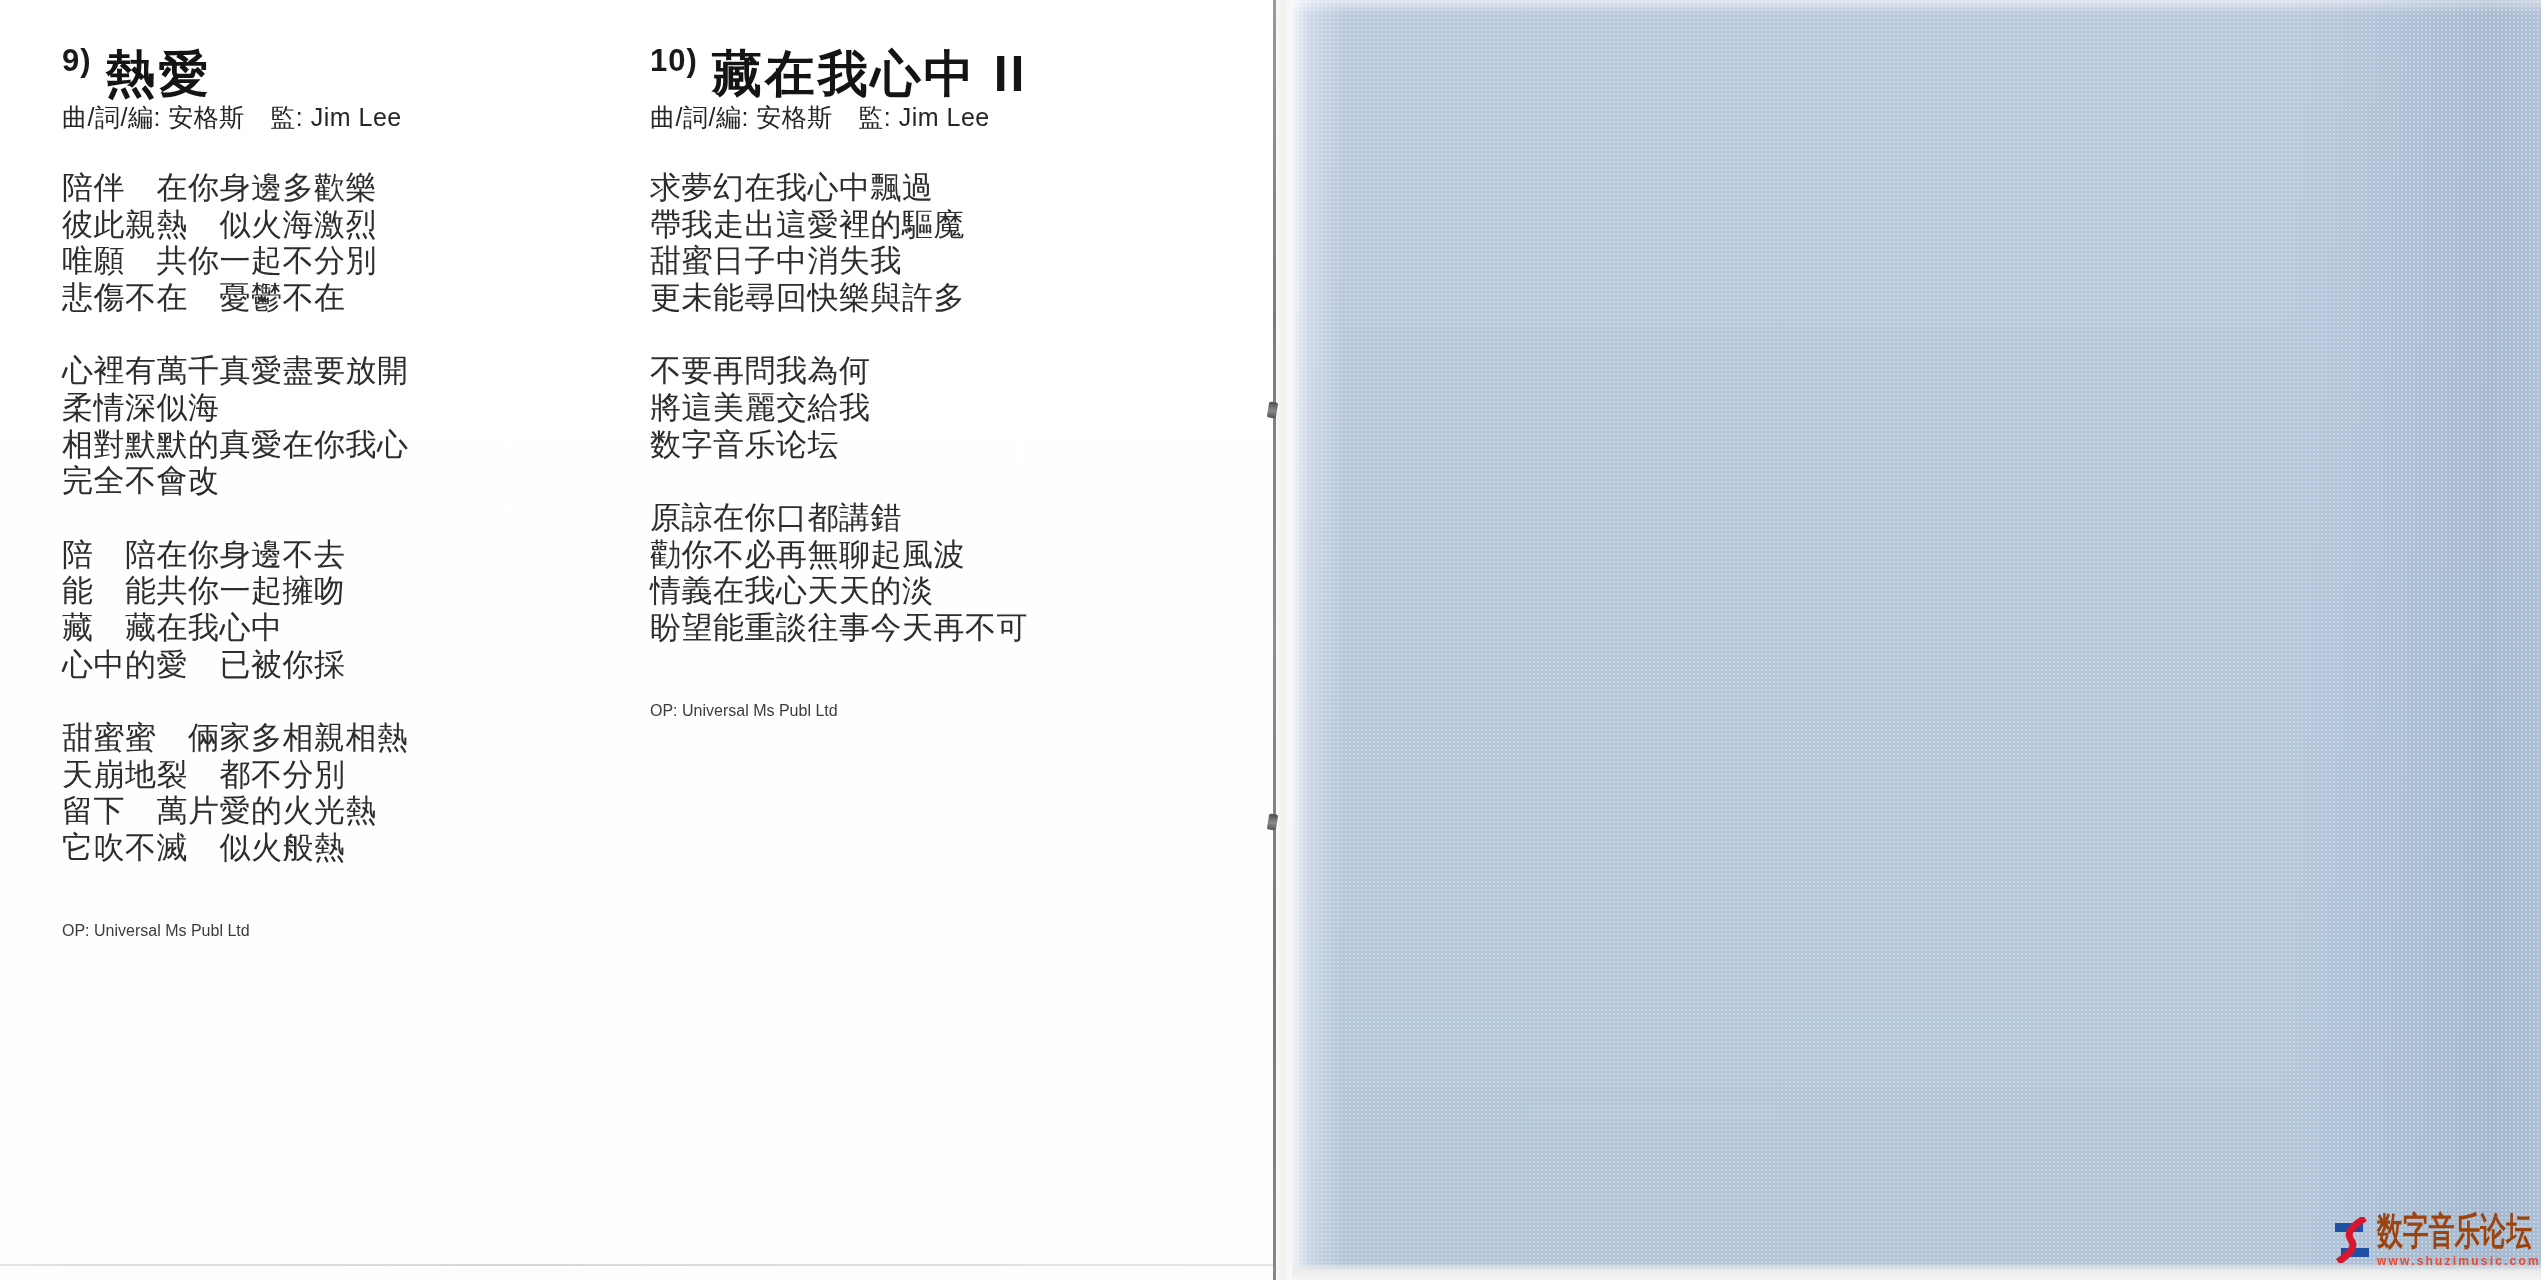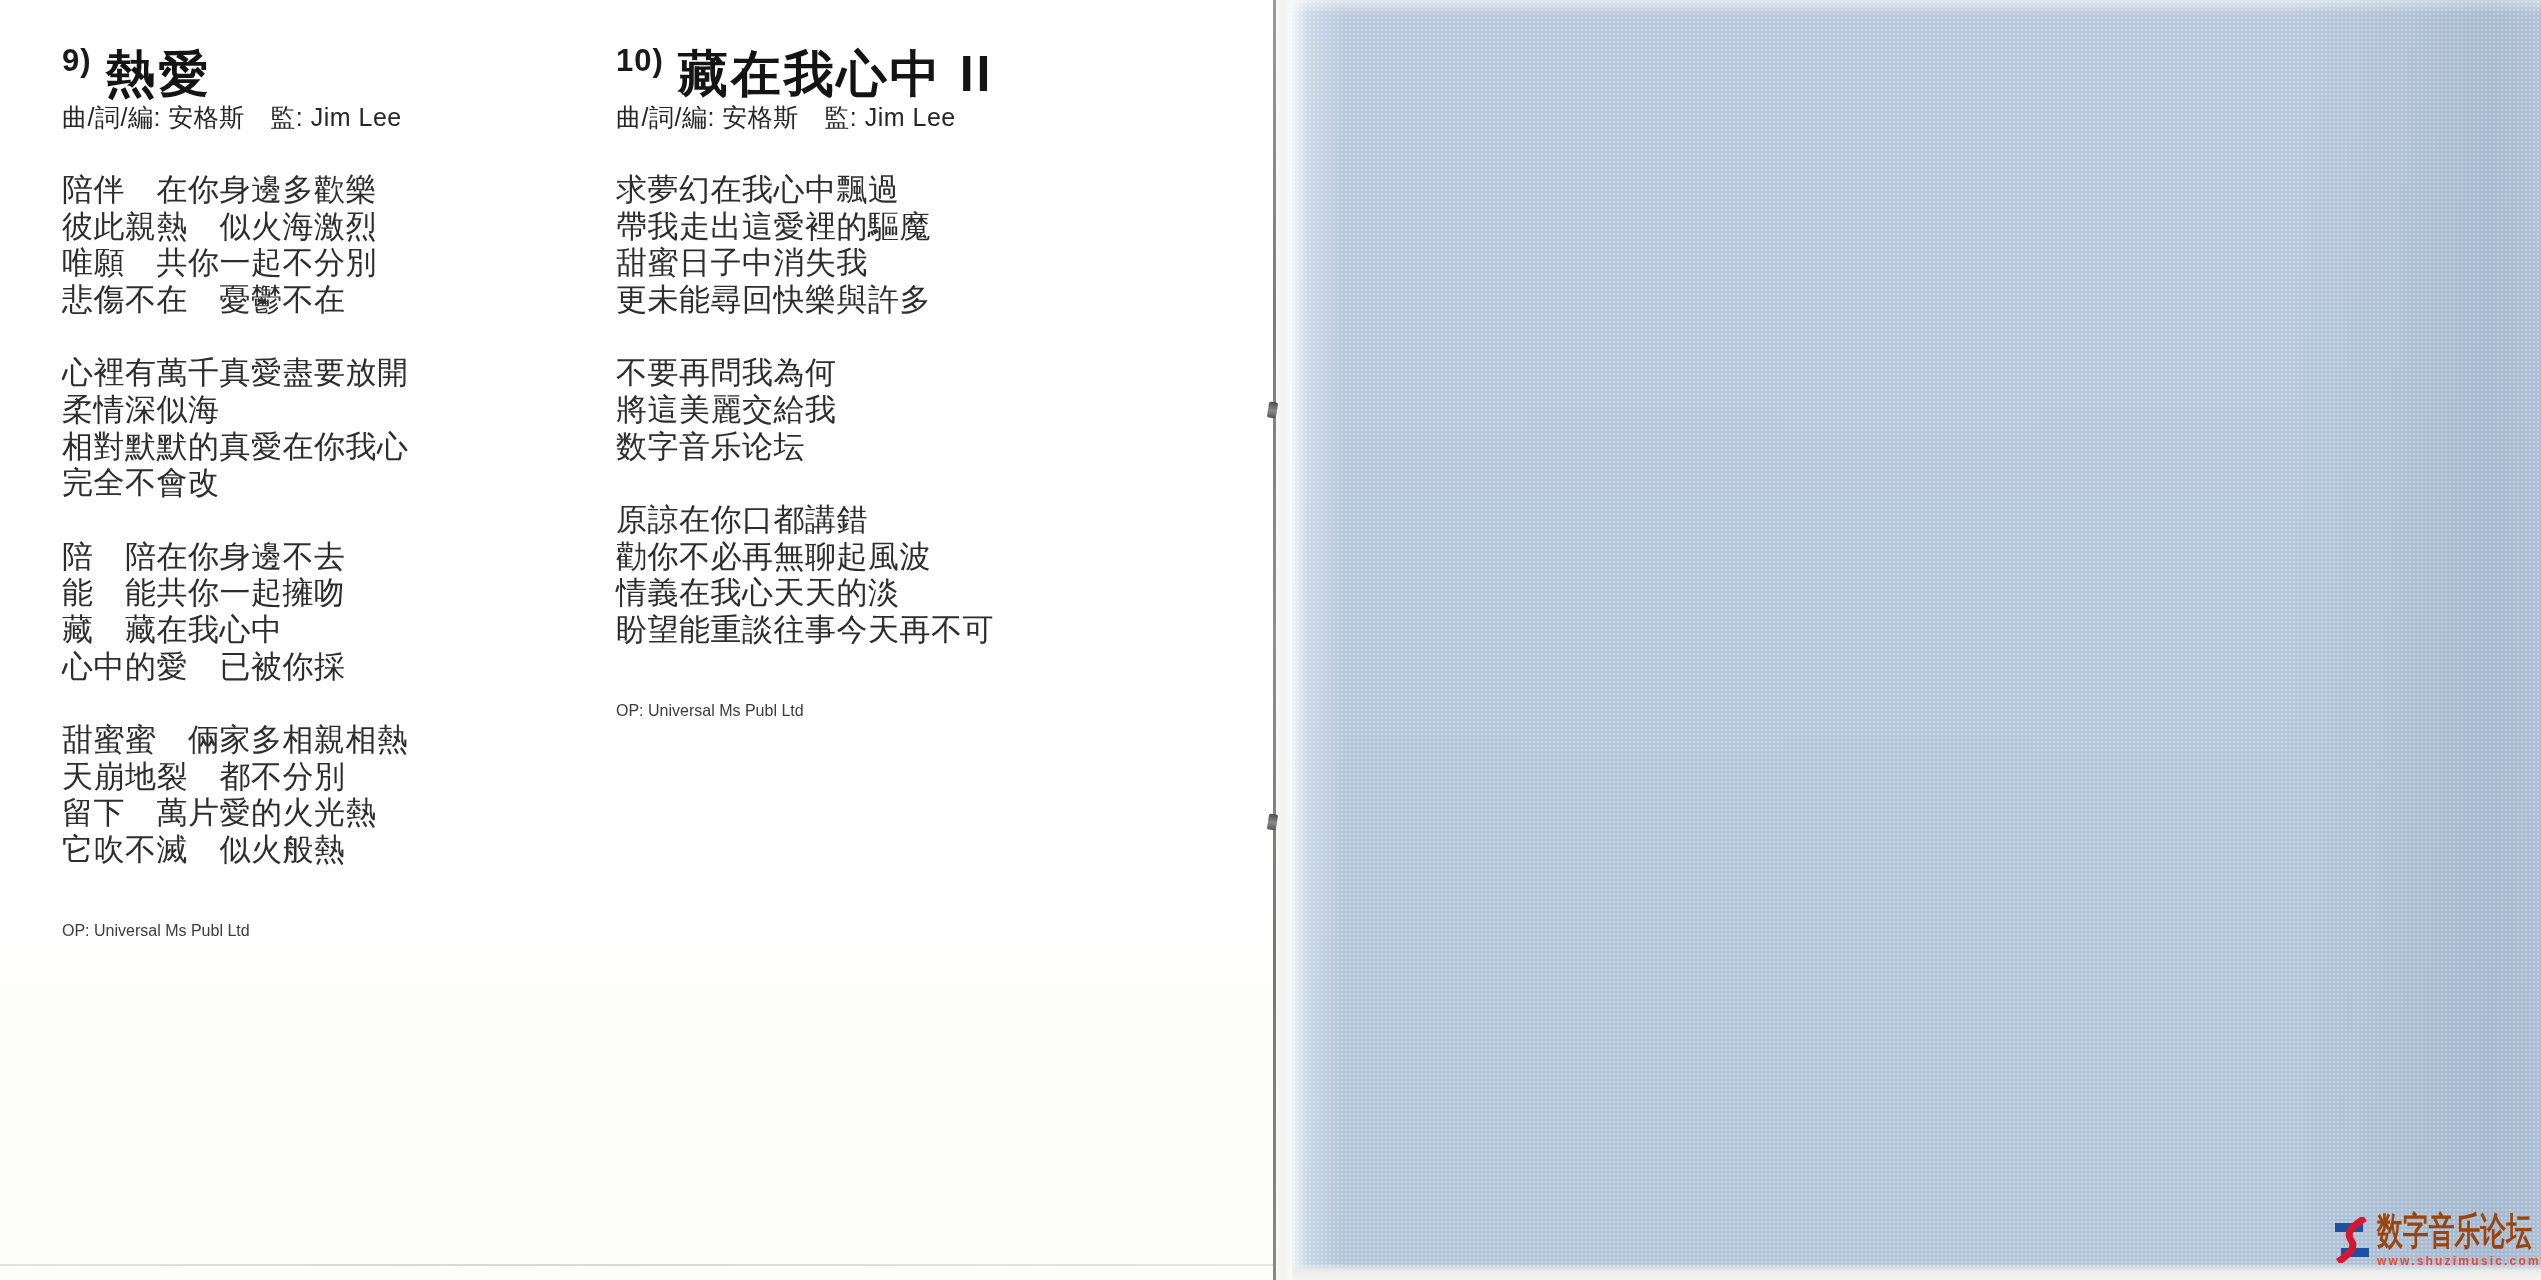--- a/index.html
+++ b/index.html
@@ -18,35 +18,35 @@
     background:linear-gradient(180deg,#ffffff 0,#fefefe 60%,#fdfdfc 100%);
   }
   .page-bottom-line {
     position:absolute; left:0; top:1264px; width:1274px; height:2px;
     background:linear-gradient(90deg,#e2e2e0,#d7d7d5 40%,#e6e6e4);
   }
 
   
   .song { position:absolute; top:40px; }
   .song-1 { left:62px;  width:560px; }
-  .song-2 { left:616px; width:620px; }
+  .song-2 { left:650px; width:620px; }
 
   .song-header { display:flex; align-items:flex-start; gap:14px; height:64px; }
   .song-number {
     font-size:31px; font-weight:700; color:#1a1a1a;
     padding-top:3px; letter-spacing:1px;
   }
   .song-title {
     font-size:50px; font-weight:900; line-height:50px; margin-top:9px;
     letter-spacing:3px; color:#141414;
   }
   .song-credit {
     font-size:25px; line-height:26px; color:#262626; letter-spacing:0.5px;
   }
-  .stanza { margin-top:37px; }
+  .stanza { margin-top:37px;font-family:Liberation Mono, monospace; }
   .stanza.first { margin-top:42px; }
   .lyric-line {
     font-size:31px; line-height:36.6px; font-weight:500;
     letter-spacing:0.5px; color:#2d2d2d; white-space:pre;
   }
   .op-line {
     margin-top:48px; font-size:16px; line-height:28px; color:#3c3c3c;
   }
 
   

